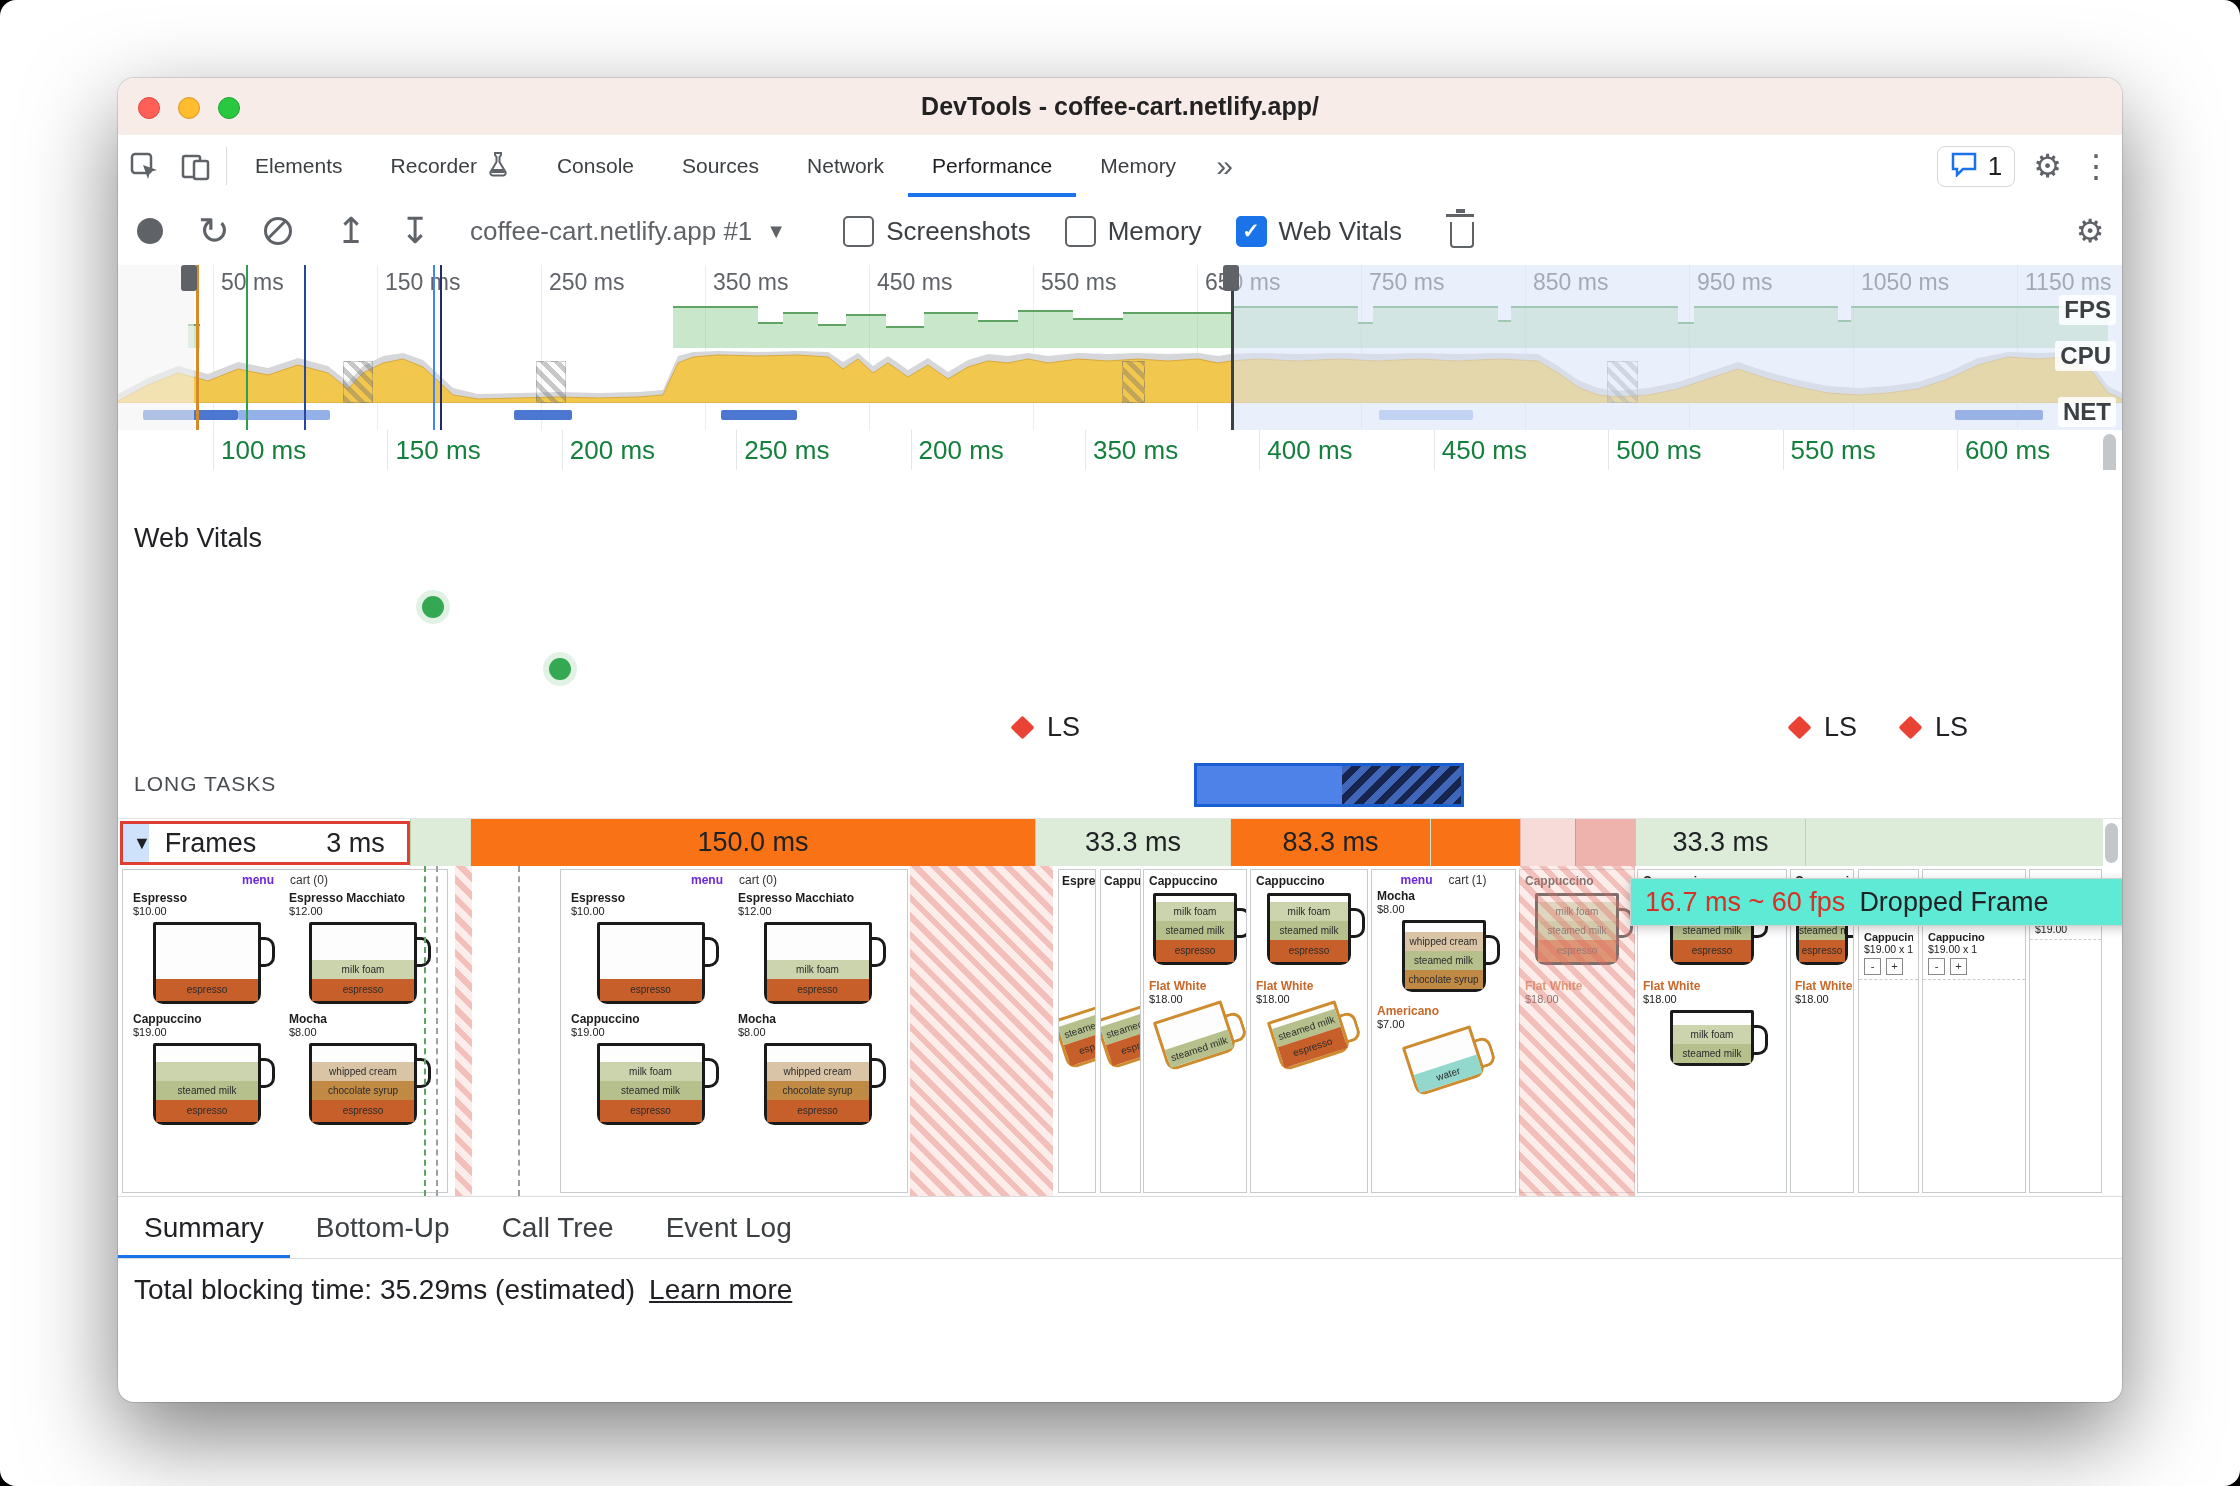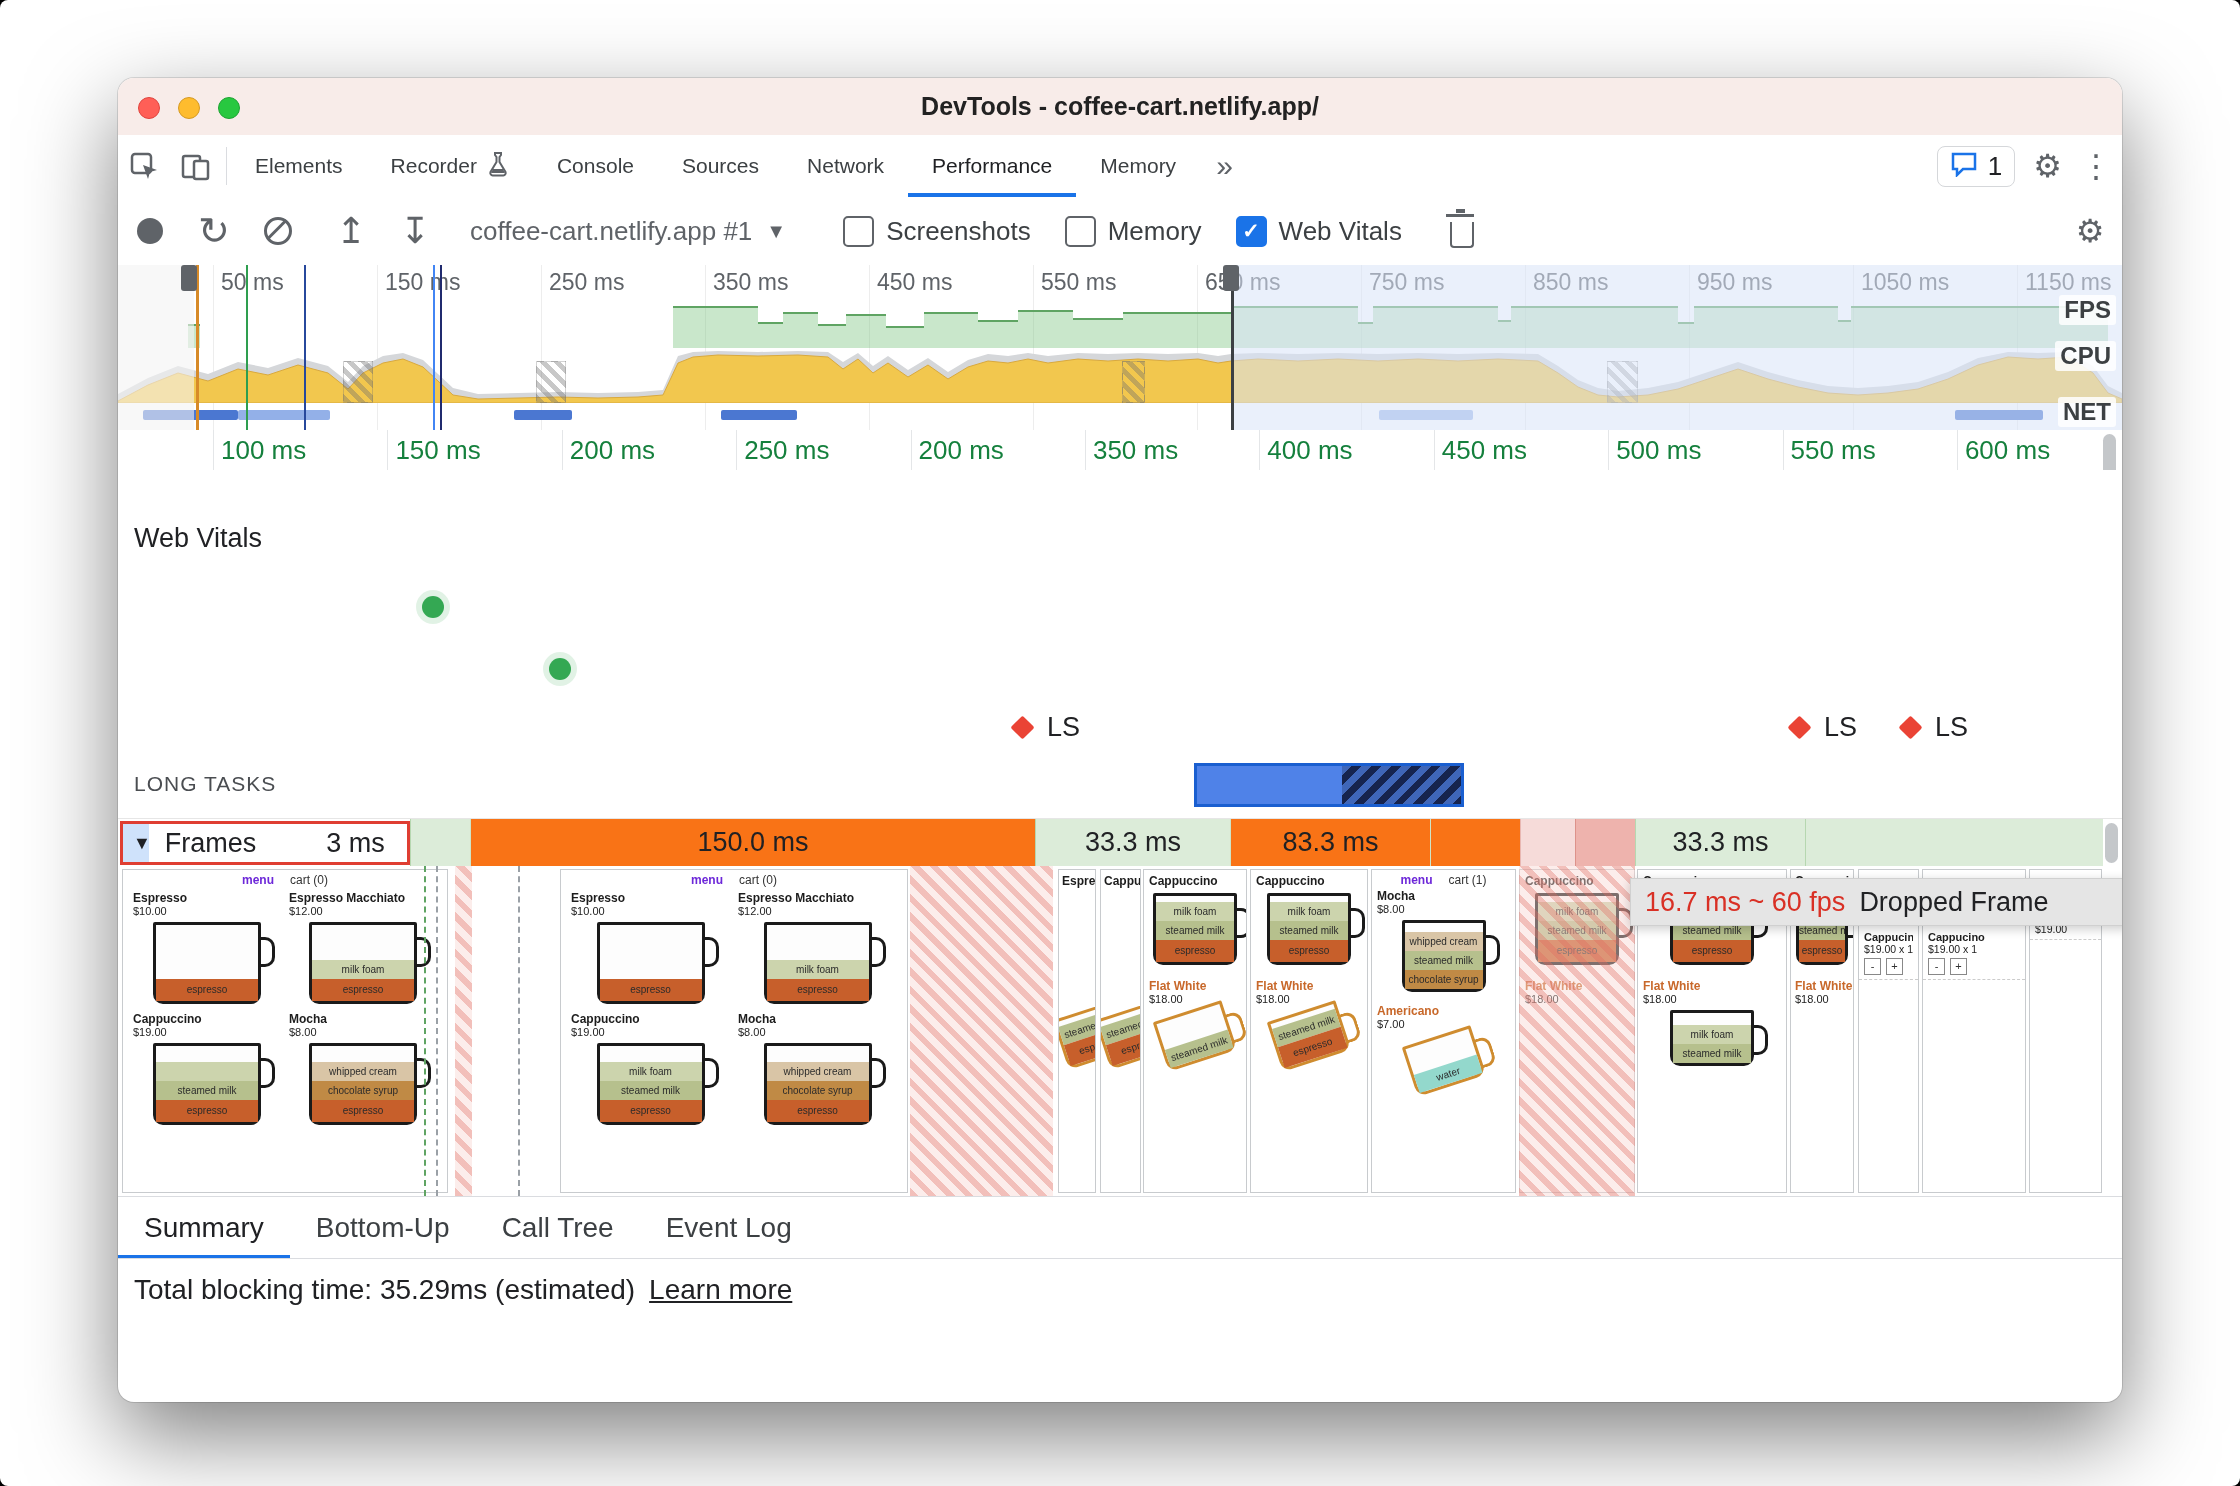--- a/index.html
+++ b/index.html
@@ -1,16 +1,16 @@
 <!DOCTYPE html>
 <html><head>
 <meta charset="utf-8">
 <style>
   html,body{margin:0;padding:0;width:2240px;height:1486px;background:#000;font-family:"Liberation Sans",sans-serif;}
-  .canvas{position:absolute;inset:0;background:#fff;border-radius:8px;overflow:hidden;}
+  .canvas{position:absolute;inset:0;background:#fff;border-radius:16px;overflow:hidden;}
   .window{position:absolute;left:118px;top:78px;width:2004px;height:1324px;background:#fff;border-radius:16px;
           box-shadow:0 34px 90px rgba(0,0,0,.5),0 0 0 1px rgba(0,0,0,.12);overflow:hidden;}
   
   .titlebar{position:absolute;left:0;top:0;width:100%;height:57px;background:#f8ece9;border-bottom:1px solid #e2d4d0;}
   .light{position:absolute;top:19px;width:20px;height:20px;border-radius:50%;}
   .l-close{left:20px;background:#ff5f57;border:1px solid #e0443e;}
   .l-min{left:60px;background:#febc2e;border:1px solid #d69a22;}
   .l-max{left:100px;background:#28c840;border:1px solid #1ea433;}
   .title{position:absolute;left:0;right:0;top:0;height:57px;line-height:57px;text-align:center;font-size:25px;font-weight:bold;color:#222;}
   
@@ -89,21 +89,21 @@
   .fseg{position:absolute;top:0;height:48px;box-sizing:border-box;text-align:center;font-size:27px;color:#202124;line-height:46px;overflow:hidden;}
   .fseg.g{background:#dcecd9;border-left:1px solid #b6d7b0;}
   .fseg.w{background:#f97316;border-left:1px solid #cde4c9;}
   .fseg.p1{background:#f6dbd9;border-left:1px solid #e8b7b2;}
   .fseg.p2{background:#eeb3ad;border-left:1px solid #dd928a;}
   .fhead{position:absolute;left:2px;top:2px;width:290px;height:44px;border:3px solid #df3e32;box-sizing:border-box;background:#fff;display:flex;align-items:center;}
   .fhead .sel{position:absolute;left:0;top:0;bottom:0;width:26px;background:#cfe2fb;}
   .fhead .tri{margin-left:10px;font-size:18px;color:#202124;z-index:1;}
   .fhead .ftxt{margin-left:14px;font-size:27px;color:#202124;z-index:1;}
   .fhead .fval{margin-left:70px;font-size:27px;color:#202124;z-index:1;}
-  .tooltip{position:absolute;left:1512px;top:800px;width:470px;height:46px;background:#e5e5e5;border:1px solid #d0d0d0;
+  .tooltip{position:absolute;left:1512px;top:800px;width:470px;height:46px;background:#5eead4;border:1px solid #d0d0d0;
            box-shadow:0 3px 10px rgba(0,0,0,.2);display:flex;align-items:center;gap:14px;padding:0 14px;z-index:30;font-size:27px;}
   .tt-red{color:#d93025;}
   .tt-dark{color:#202124;}
   
   .filmstrip{position:absolute;left:0;top:788px;width:100%;height:330px;background:#fff;border-bottom:1px solid #dadce0;overflow:hidden;}
   .thumb{position:absolute;top:3px;bottom:3px;background:#fff;border:1px solid #c8cbce;overflow:hidden;box-sizing:border-box;}
   .thumb-head{display:flex;justify-content:center;gap:16px;font-size:12px;padding-top:3px;}
   .th-menu{color:#6d28d9;font-weight:bold;}
   .th-cart{color:#333;}
   .menu-grid{display:grid;grid-template-columns:1fr 1fr;gap:2px 8px;padding:4px 10px;}

